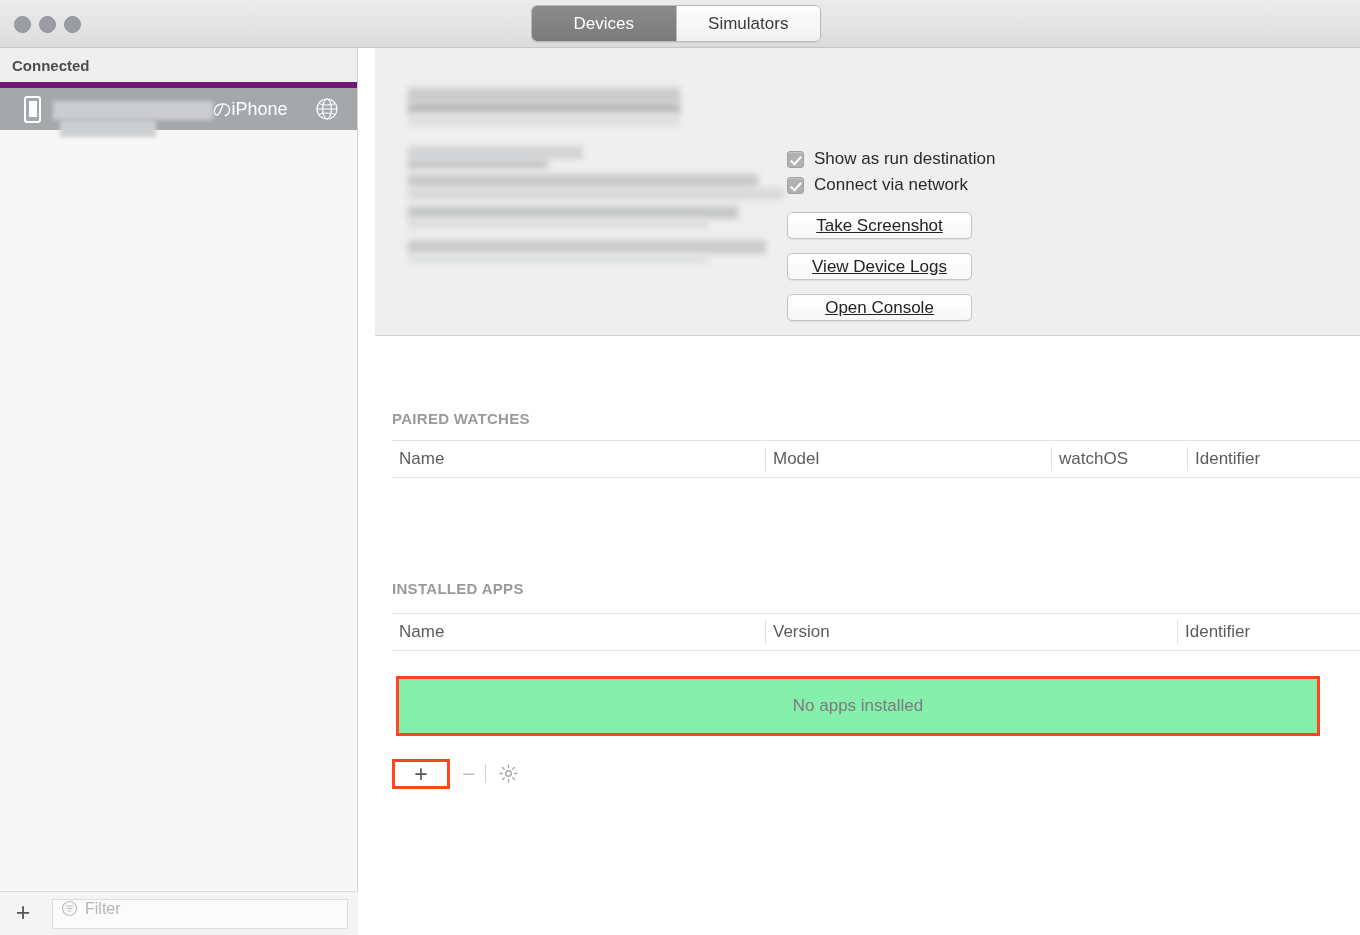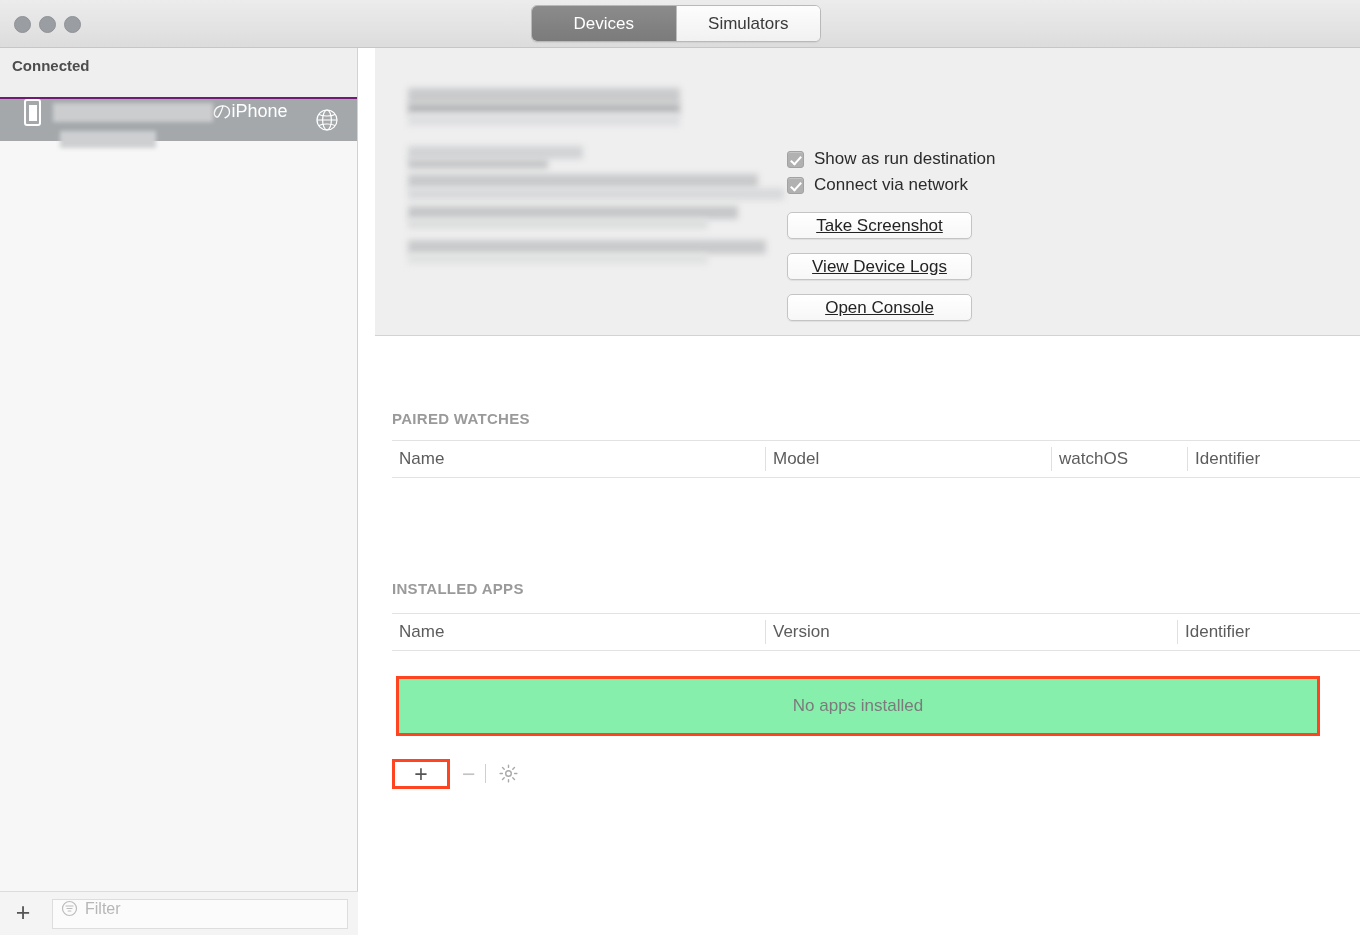--- a/index.html
+++ b/index.html
@@ -49,31 +49,31 @@
   .seg + .seg { border-left: 1px solid #bdbdbd; }
 
   
   .sidebar {
     position: absolute; left: 0; top: 48px; width: 358px; height: 887px;
     background: #f7f7f7;
     border-right: 1px solid #d2d2d2;
     box-sizing: border-box;
   }
   .sb-header {
-    height: 51px; line-height: 36px;
+    height: 40px; line-height: 36px;
     padding-left: 12px;
     font-size: 15px; font-weight: bold; color: #4d4d4d;
     background: #efefef;
-    border-bottom: 2px solid #701a75;
+    border-bottom: 6px solid #701a75;
     box-sizing: border-box;
   }
   .sb-row {
     position: relative;
     height: 42px;
-    display: flex; align-items: flex-start;
+    display: flex; align-items: center;
     background: #a4a8ab;
     box-sizing: border-box;
   }
   .sb-row .phone-ico {
     margin-left: 24px; margin-right: 12px;
     width: 17px; height: 27px;
     border: 2px solid #ffffff; border-radius: 3px;
     position: relative; box-sizing: border-box;
     flex: none;
   }

